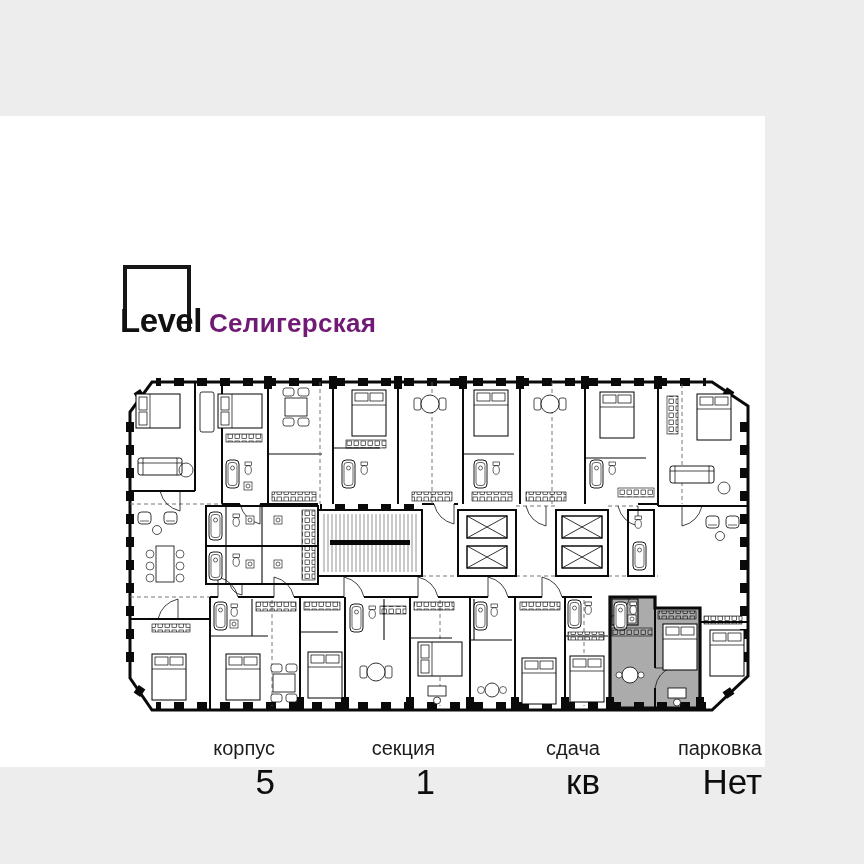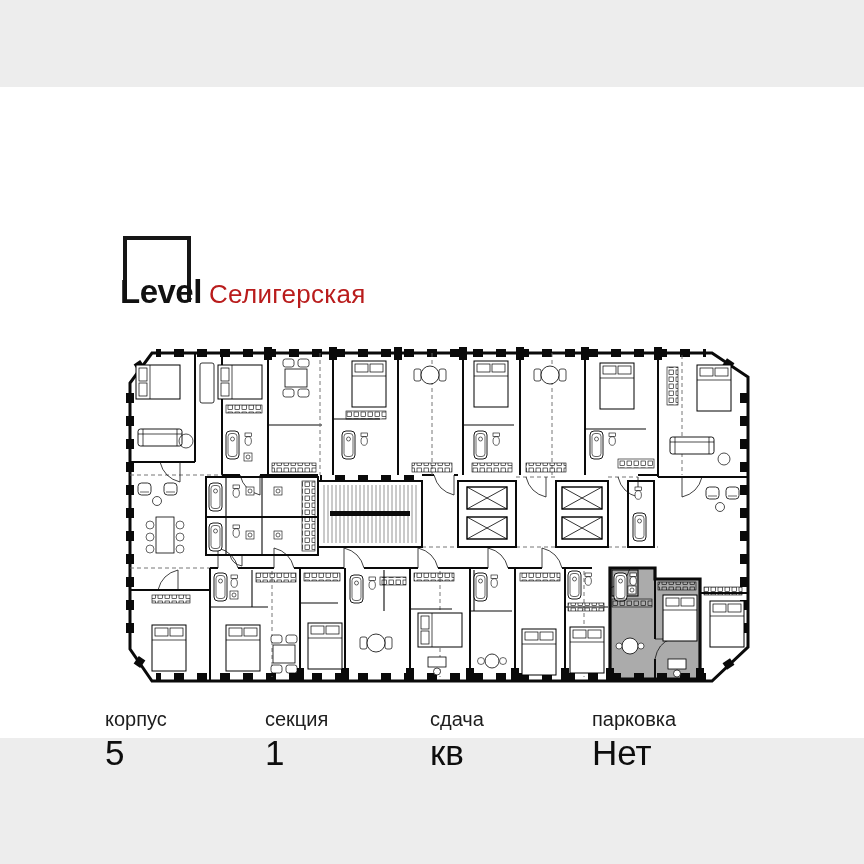--- a/index.html
+++ b/index.html
@@ -1,33 +1,33 @@
 <!DOCTYPE html>
 <html><head>
 <meta charset="utf-8">
 <style>
   html,body{margin:0;padding:0}
   body{background:#ededed;font-family:"Liberation Sans",sans-serif}
   .page{position:relative;width:864px;height:864px;background:#ededed;overflow:hidden}
-  .card{position:absolute;left:0;top:87px;width:864px;height:651px;background:#ffffff}
+  .card{position:absolute;left:0;top:116px;width:765px;height:651px;background:#ffffff}
   
   .logo-mark{position:absolute;left:123px;top:149px;width:60px;height:62px;border:4.5px solid #161616;border-bottom:none}
   .logo-word{position:absolute;left:120px;top:186px;font-size:33px;font-weight:700;letter-spacing:-.5px;color:#111}
-  .project-name{position:absolute;left:209px;top:192px;font-size:26px;font-weight:400;color:#b91c1c;letter-spacing:.3px}
+  .project-name{position:absolute;left:209px;top:192px;font-size:26px;font-weight:700;color:#701a75;letter-spacing:.3px}
   
   .plan{position:absolute;left:122px;top:254px;width:630px;height:346px}
   .ow{fill:none;stroke:#0a0a0a;stroke-width:3}
   .w2{fill:none;stroke:#0a0a0a;stroke-width:2}
   .w1{fill:none;stroke:#0a0a0a;stroke-width:1.1}
   .tn{fill:none;stroke:#111;stroke-width:.8}
   .dsh{fill:none;stroke:#666;stroke-width:.9;stroke-dasharray:4 3}
   .blk{fill:#0a0a0a}
   .hl{fill:#ababab}
   
-  .fcol{position:absolute;width:170px;text-align:left;top:620px}
+  .fcol{position:absolute;width:170px;text-align:right;top:620px}
   .fcol .lab{font-size:20px;color:#1d1d1d;line-height:1.2}
   .fcol .val{font-size:35px;color:#0d0d0d;line-height:1;margin-top:4px}
 </style>
 </head>
 <body>
 
 <div class="page">
   <div class="card">
 
     <div class="logo-mark"></div>

